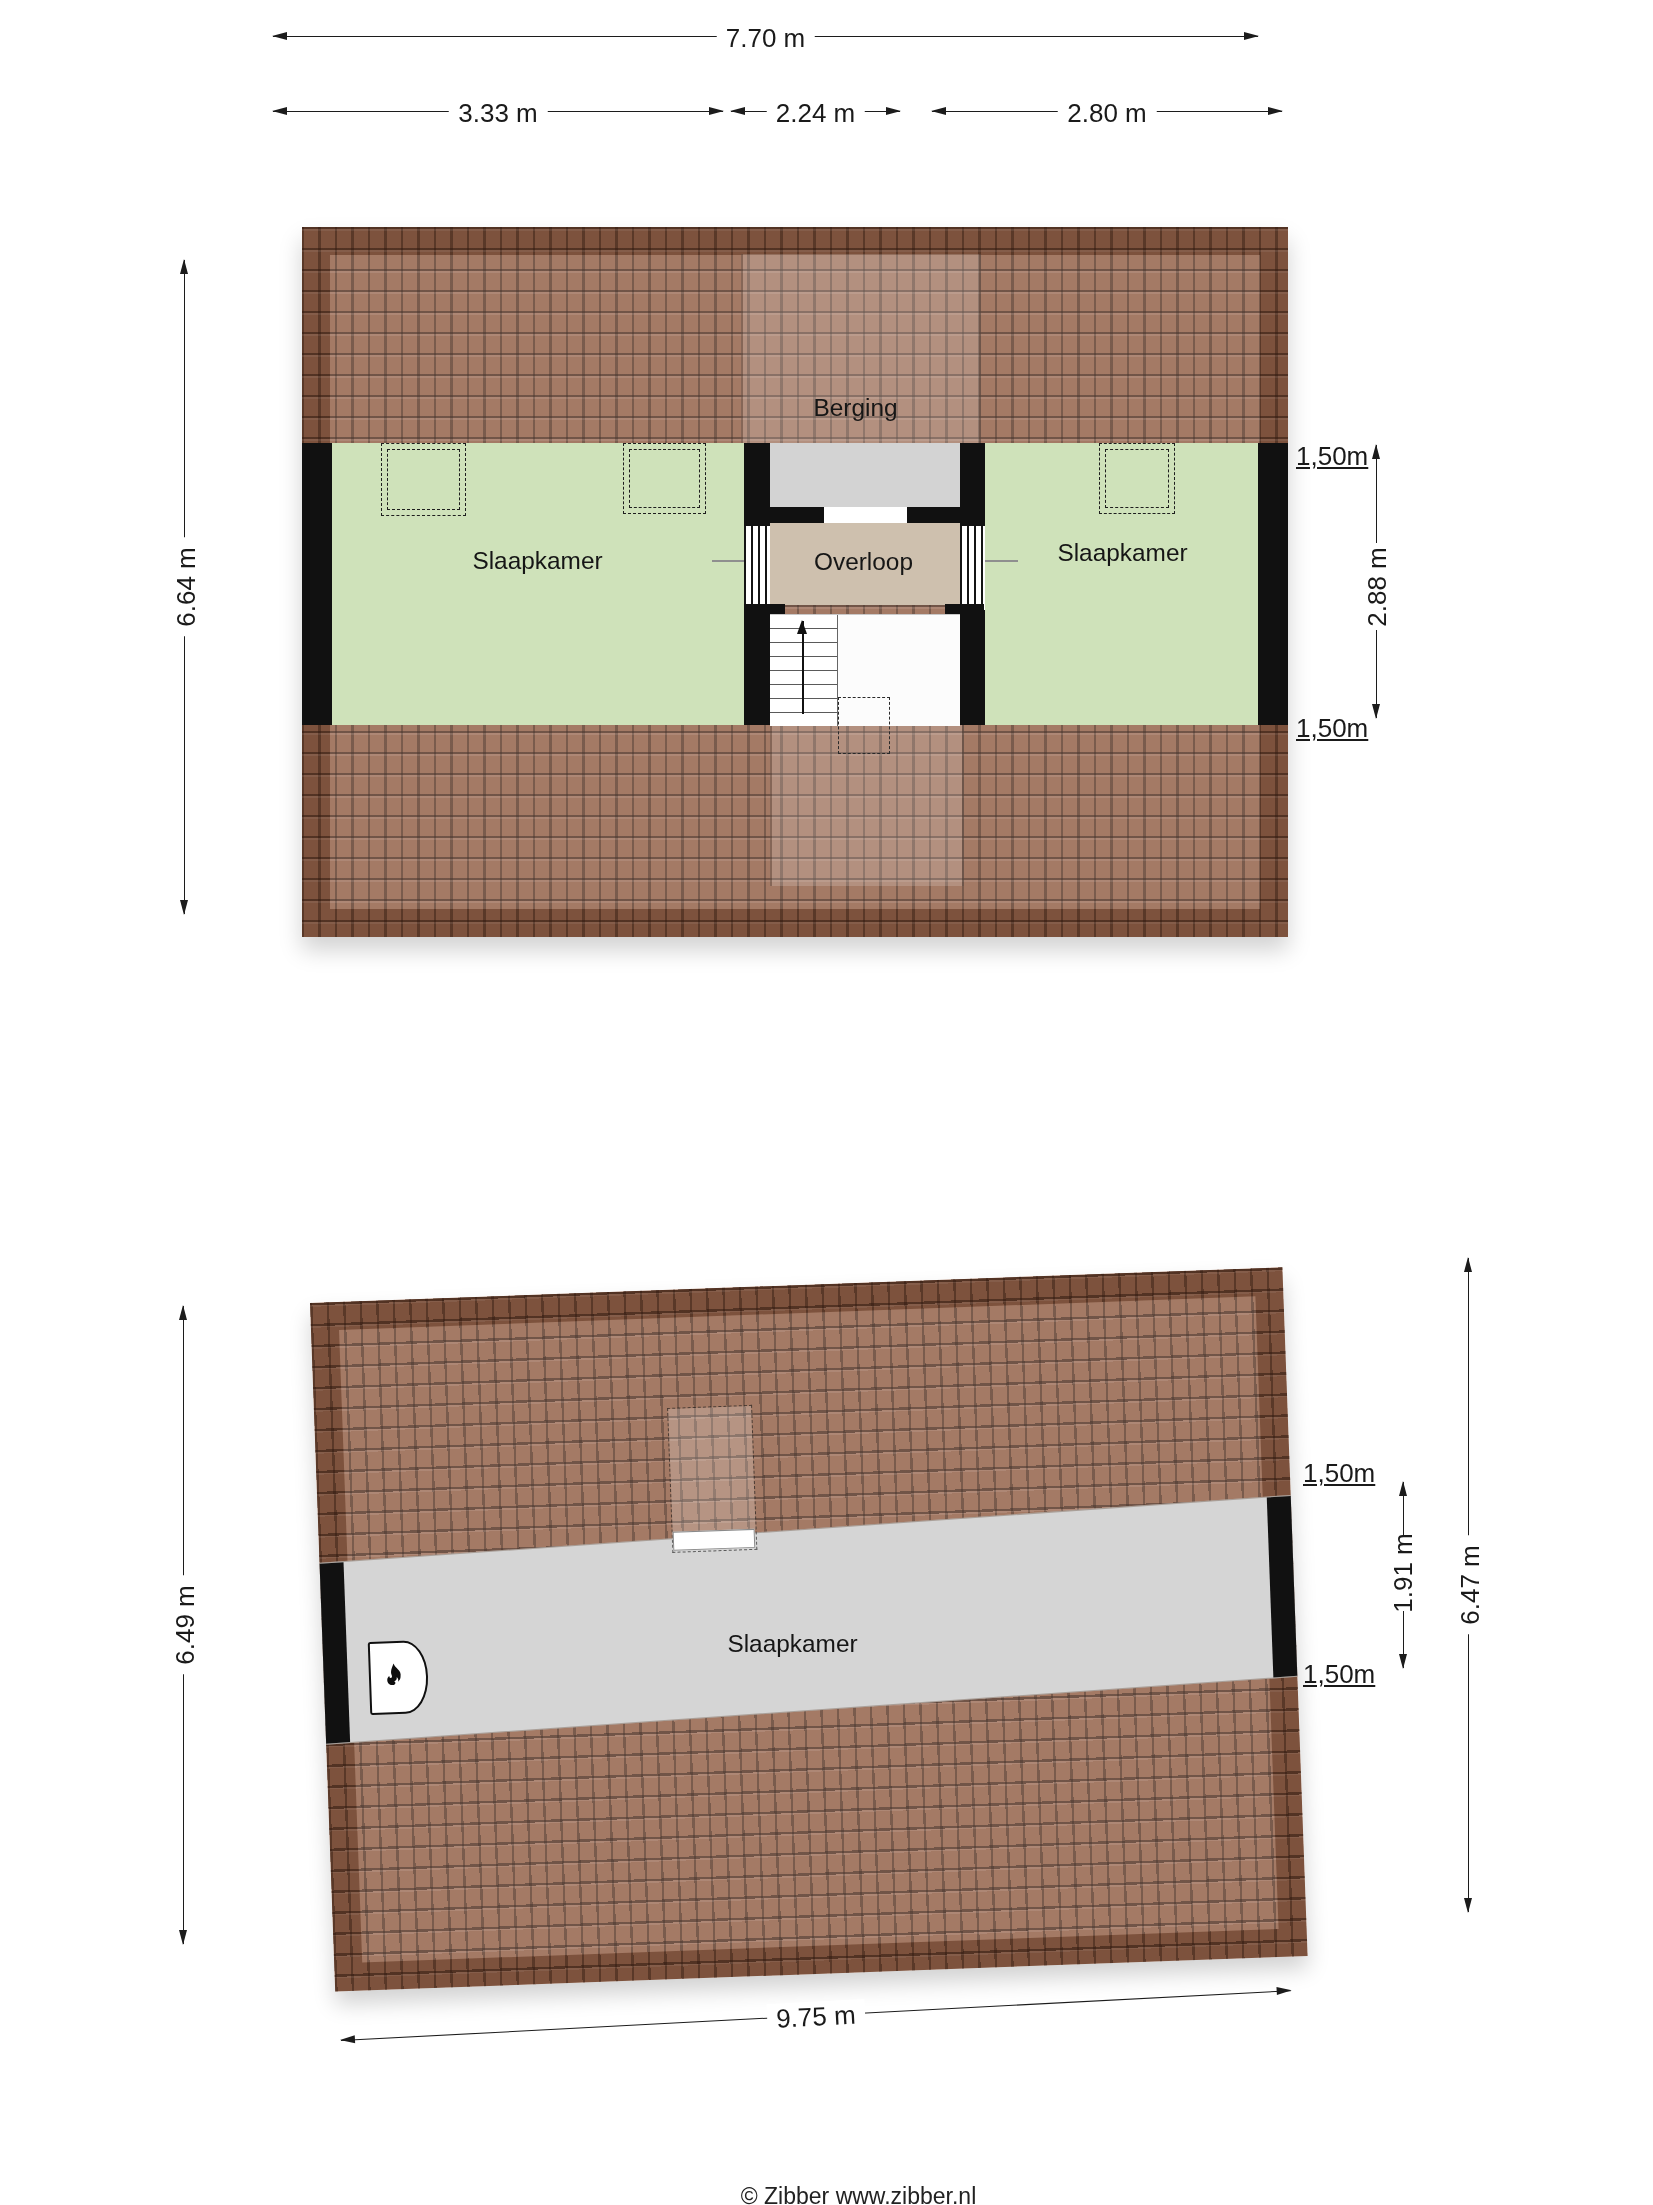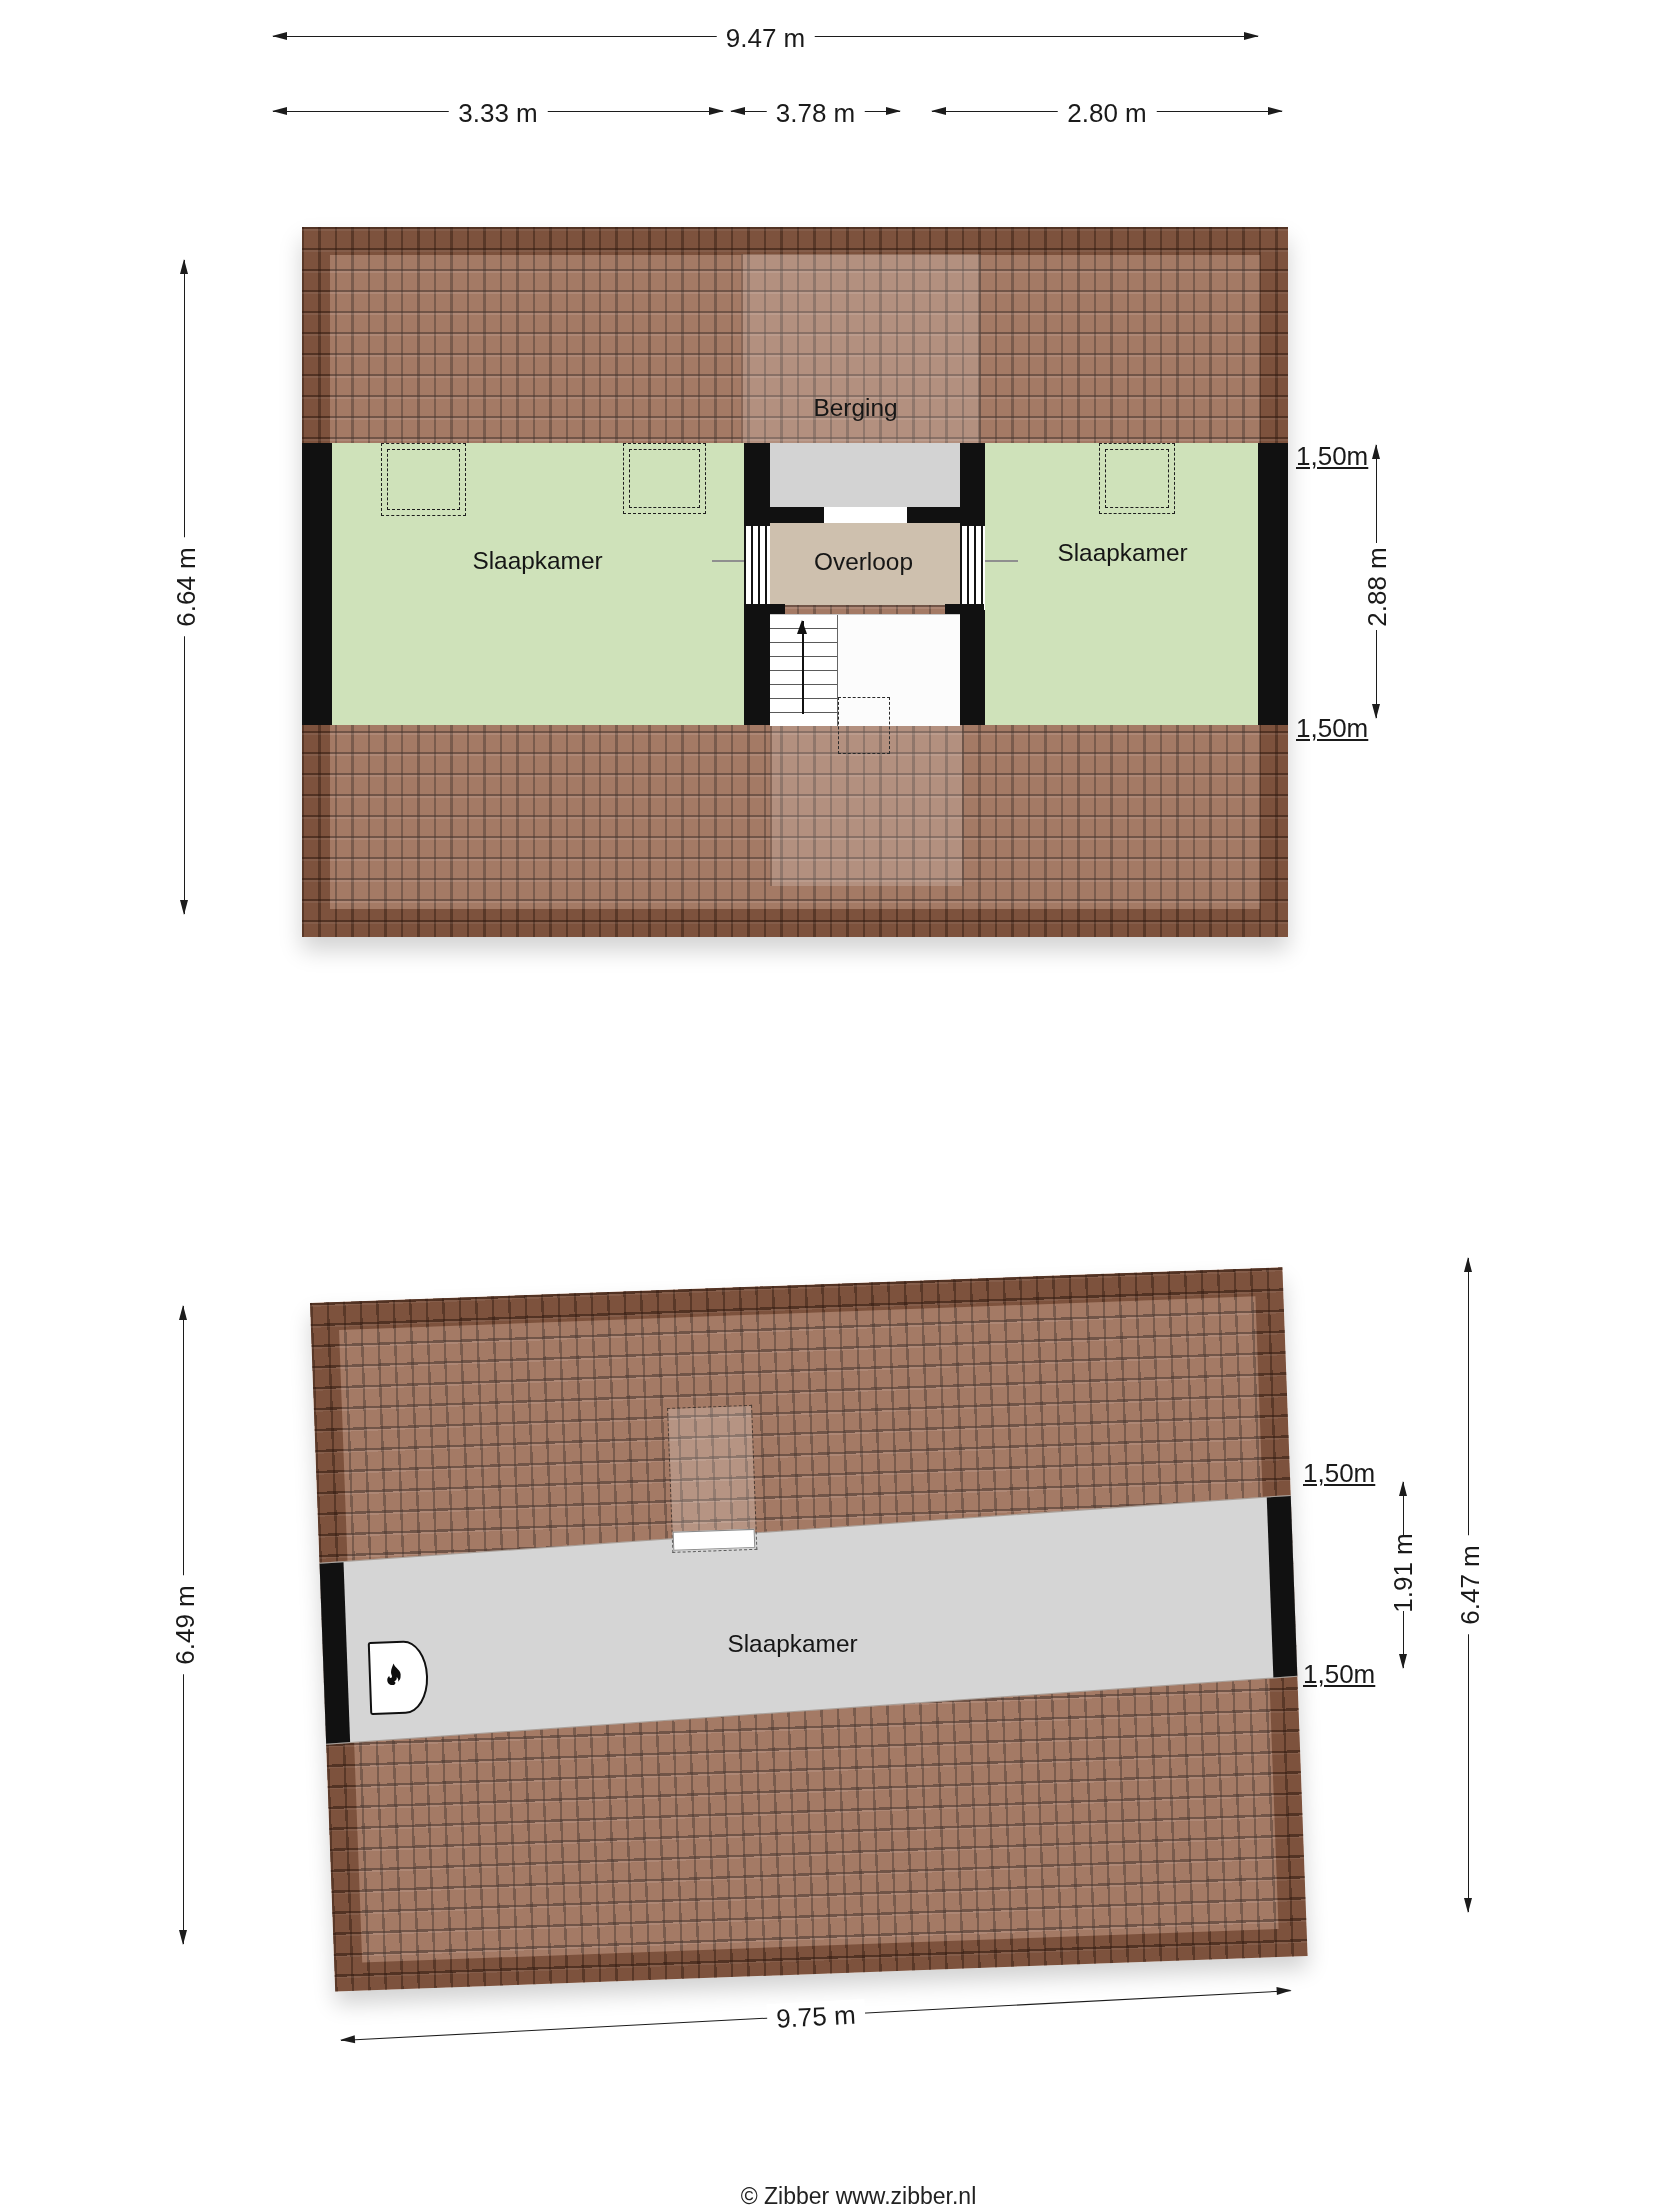--- a/index.html
+++ b/index.html
@@ -115,27 +115,27 @@
 
     <div class="void-dash" style="left:536px;top:470px;width:50px;height:55px;"></div>
 
     <div class="room-label" style="left:553px;top:167px;">Berging</div>
     <div class="room-label" style="left:235px;top:320px;">Slaapkamer</div>
     <div class="room-label" style="left:561px;top:321px;">Overloop</div>
     <div class="room-label" style="left:820px;top:312px;">Slaapkamer</div>
   </div>
 
   <div class="harrow ah-l ah-r" style="left:273px;top:36px;width:985px;">
-    <span class="dim-label">9.47 m</span>
+    <span class="dim-label">7.70 m</span>
   </div>
   <div class="harrow ah-l ah-r" style="left:273px;top:111px;width:450px;">
     <span class="dim-label">3.33 m</span>
   </div>
   <div class="harrow ah-l ah-r" style="left:731px;top:111px;width:169px;">
-    <span class="dim-label">3.78 m</span>
+    <span class="dim-label">2.24 m</span>
   </div>
   <div class="harrow ah-l ah-r" style="left:932px;top:111px;width:350px;">
     <span class="dim-label">2.80 m</span>
   </div>
   <div class="varrow ah-u ah-d" style="left:184px;top:260px;height:654px;">
     <span class="dim-label">6.64 m</span>
   </div>
   <span class="side-label" style="left:1296px;top:441px;">1,50m</span>
   <div class="varrow ah-u" style="left:1376px;top:445px;height:98px;"></div>
   <span class="rot-label" style="left:1377px;top:587px;">2.88 m</span>

